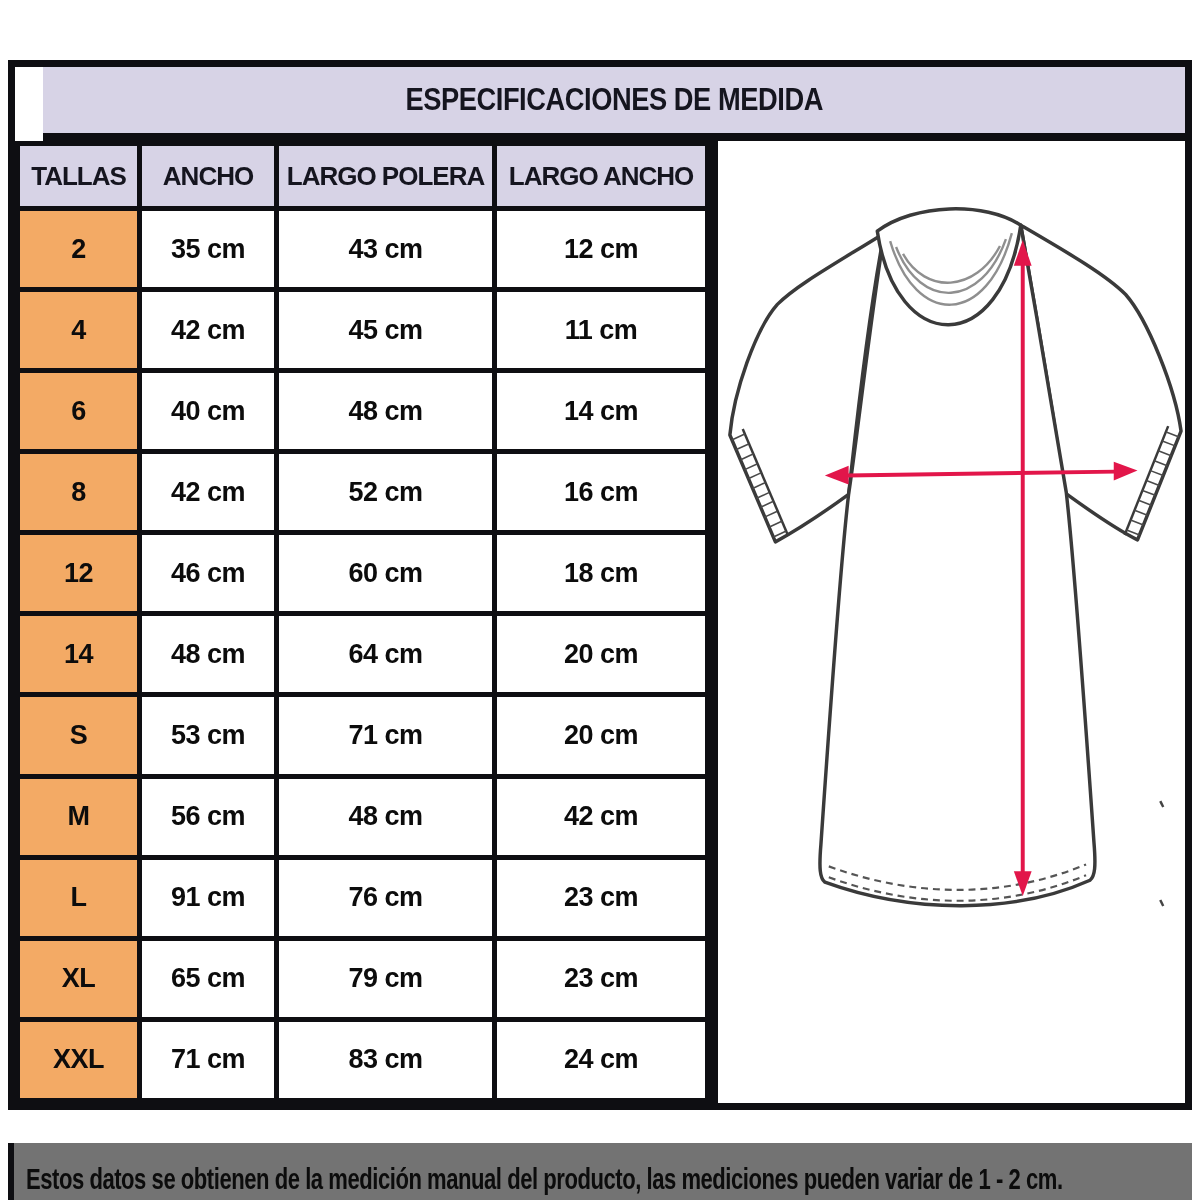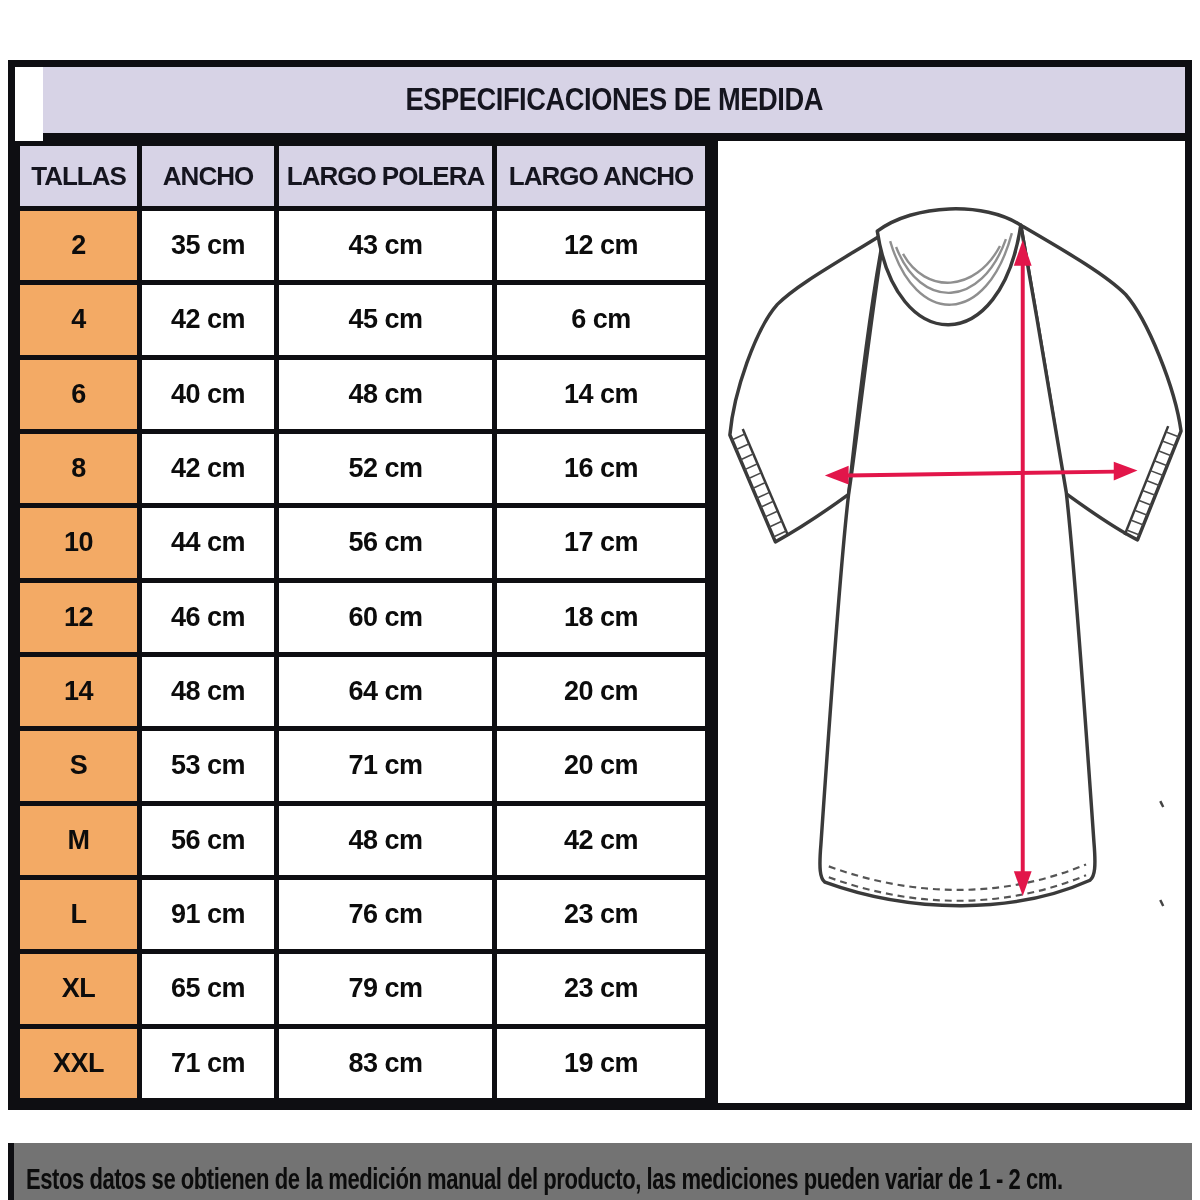--- a/index.html
+++ b/index.html
@@ -58,39 +58,33 @@
             <tr>
               <td class="talla">2</td>
               <td>35 cm</td>
               <td>43 cm</td>
               <td>12 cm</td>
             </tr>
             <tr>
               <td class="talla">4</td>
               <td>42 cm</td>
               <td>45 cm</td>
-              <td>6 cm</td>
+              <td>11 cm</td>
             </tr>
             <tr>
               <td class="talla">6</td>
               <td>40 cm</td>
               <td>48 cm</td>
               <td>14 cm</td>
             </tr>
             <tr>
               <td class="talla">8</td>
               <td>42 cm</td>
               <td>52 cm</td>
               <td>16 cm</td>
-            </tr>
-            <tr>
-              <td class="talla">10</td>
-              <td>44 cm</td>
-              <td>56 cm</td>
-              <td>17 cm</td>
             </tr>
             <tr>
               <td class="talla">12</td>
               <td>46 cm</td>
               <td>60 cm</td>
               <td>18 cm</td>
             </tr>
             <tr>
               <td class="talla">14</td>
               <td>48 cm</td>
@@ -118,21 +112,21 @@
             <tr>
               <td class="talla">XL</td>
               <td>65 cm</td>
               <td>79 cm</td>
               <td>23 cm</td>
             </tr>
             <tr>
               <td class="talla">XXL</td>
               <td>71 cm</td>
               <td>83 cm</td>
-              <td>19 cm</td>
+              <td>24 cm</td>
             </tr>
           </tbody>
       </table>
 
       <div class="diagram">
         <svg viewBox="0 0 472 962" preserveAspectRatio="xMidYMid meet">
 
           <path d="M168,88 C120,118 80,140 60,160 C38,185 16,248 12,292 L58,400
                    C80,388 110,368 132,352 C138,300 150,180 168,88 Z" fill="#ffffff" stroke="#3a3a3a" stroke-width="3.5" stroke-linejoin="round"></path>
 

